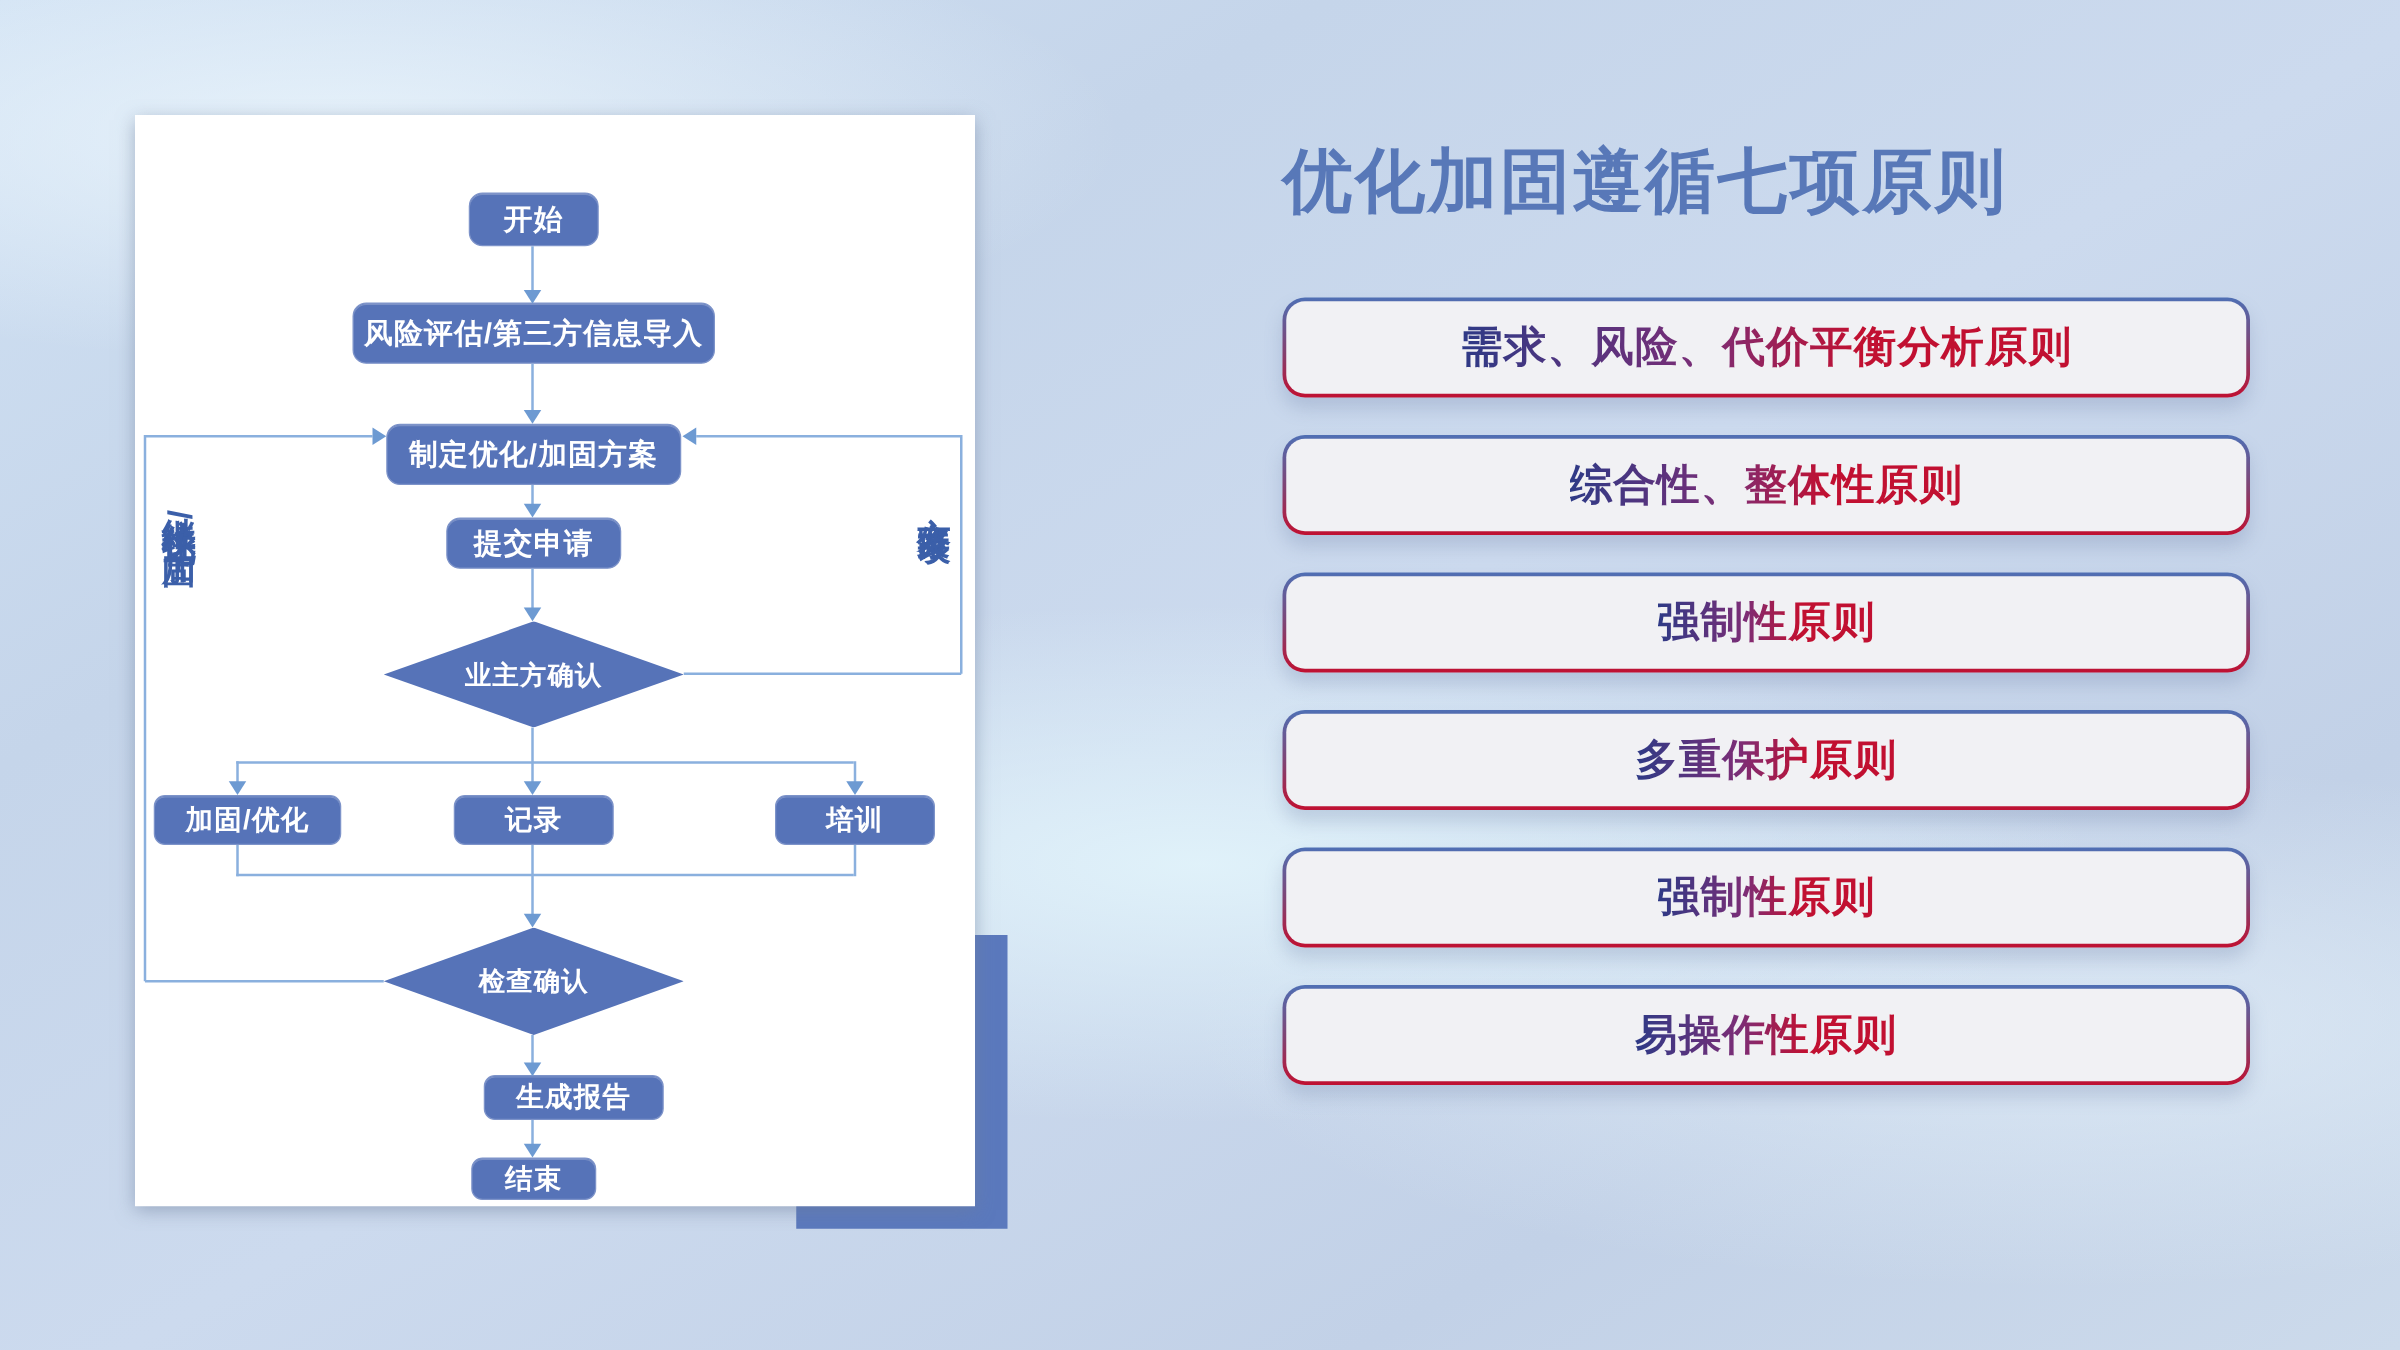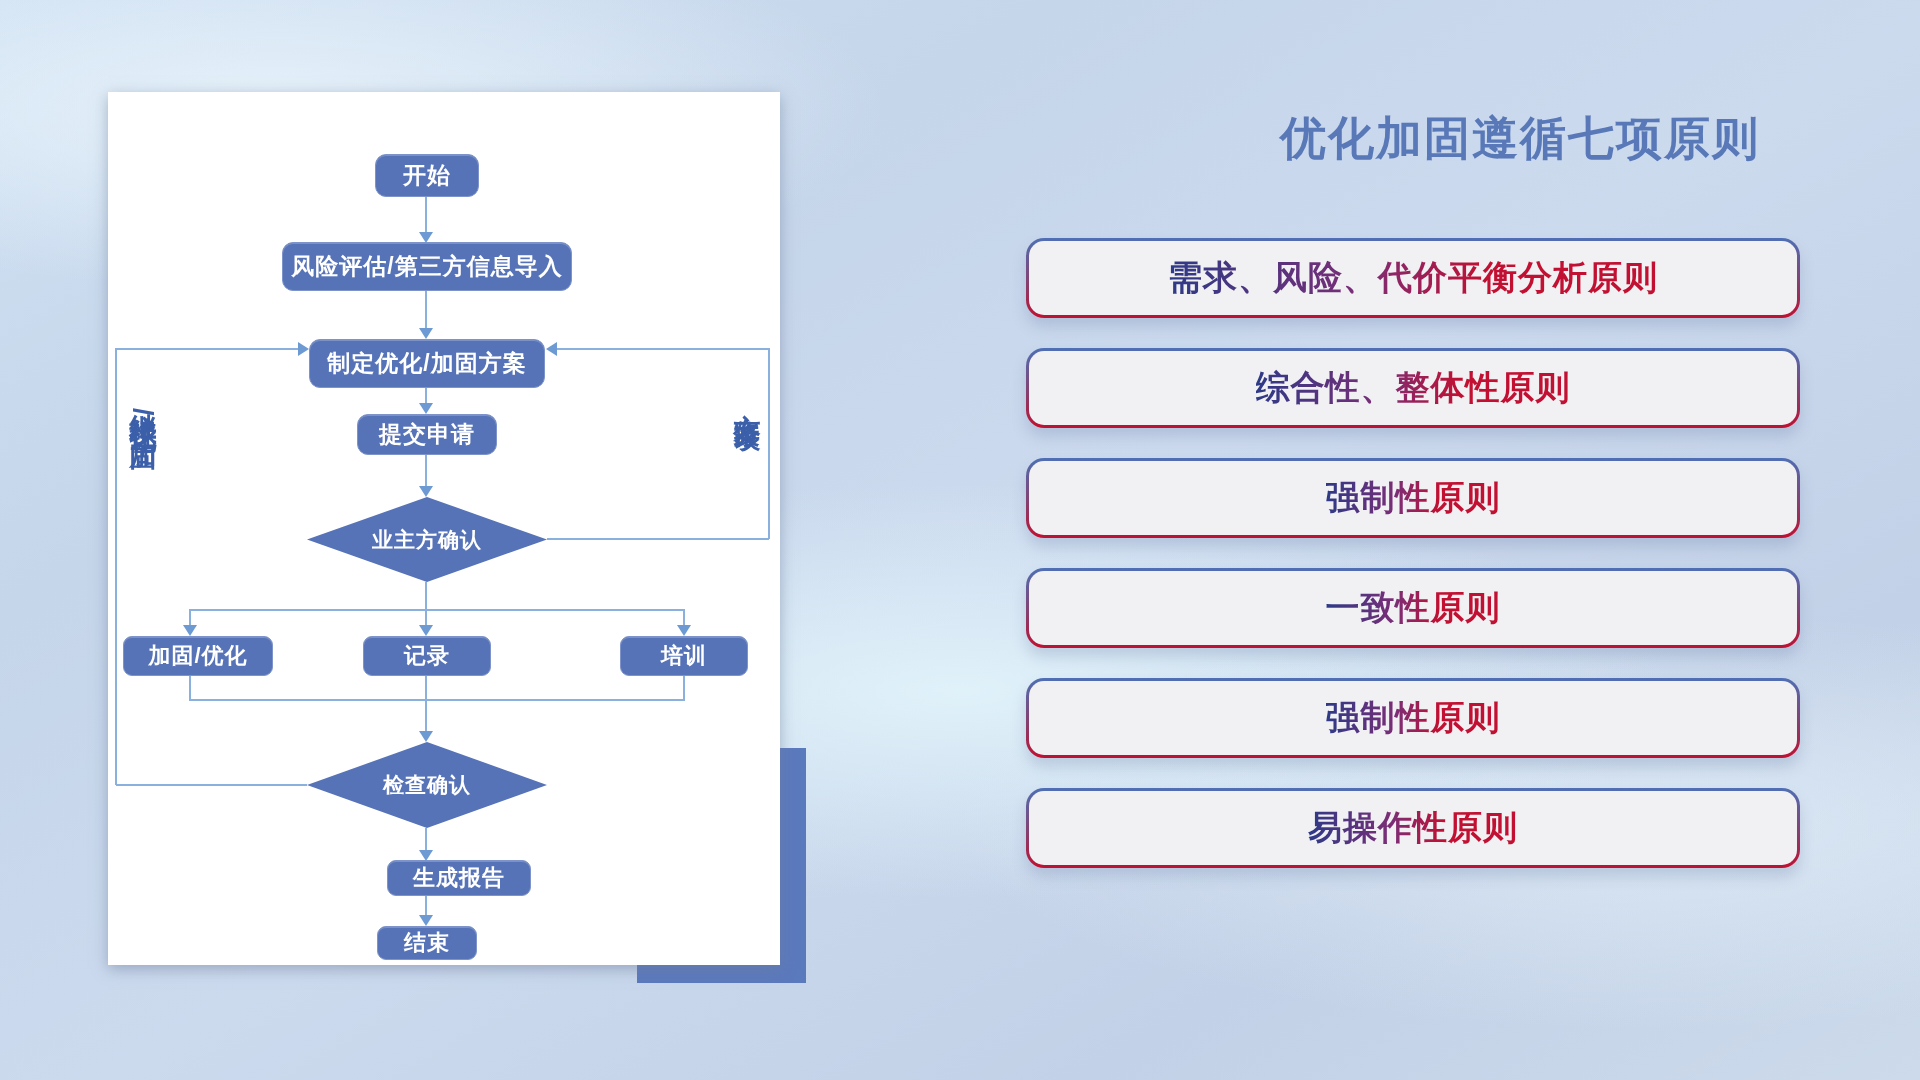--- a/index.html
+++ b/index.html
@@ -48,22 +48,22 @@
   .ah.right { border-top:7px solid transparent; border-bottom:7px solid transparent; border-left:11px solid var(--arrowhead,#6d9ad2); }
   .ah.left  { border-top:7px solid transparent; border-bottom:7px solid transparent; border-right:11px solid var(--arrowhead,#6d9ad2); }
 
   .loop-label {
     position:absolute; writing-mode:vertical-rl; color:var(--loop-label,#3b5fa9);
     font-weight:bold; font-size:27px; letter-spacing:4px; line-height:30px;
   }
 
   
   .slide-title {
-    position:absolute; left:1086px; top:108px; width:674px; text-align:right;
-    font-size:46px; font-weight:bold; color:var(--title,#5878b8); letter-spacing:2px;
+    position:absolute; left:1026px; top:108px; width:674px; text-align:left;
+    font-size:56px; font-weight:bold; color:var(--title,#5878b8); letter-spacing:2px;
     z-index:2;
   }
   .principles { position:absolute; left:1026px; top:238px; width:774px; z-index:2; }
   .principle {
     width:774px; height:80px; margin-bottom:30px; border-radius:18px; padding:3px;
     background:linear-gradient(180deg, var(--principle-border-top,#4f6fb4) 0%, #84406f 55%, var(--principle-border-bottom,#c01031) 100%);
     box-shadow:0 9px 14px rgba(110,130,170,.28);
   }
   .principle-inner {
     width:100%; height:100%; border-radius:15px; background:var(--principle-bg,#f1f1f4);
@@ -149,21 +149,21 @@
       <span class="principle-text">综合性、整体性原则</span>
     </div>
   </div>
   <div class="principle">
     <div class="principle-inner">
       <span class="principle-text">强制性原则</span>
     </div>
   </div>
   <div class="principle">
     <div class="principle-inner">
-      <span class="principle-text">一致性原则</span>
+      <span class="principle-text">多重保护原则</span>
     </div>
   </div>
   <div class="principle">
     <div class="principle-inner">
       <span class="principle-text">强制性原则</span>
     </div>
   </div>
   <div class="principle">
     <div class="principle-inner">
       <span class="principle-text">易操作性原则</span>

